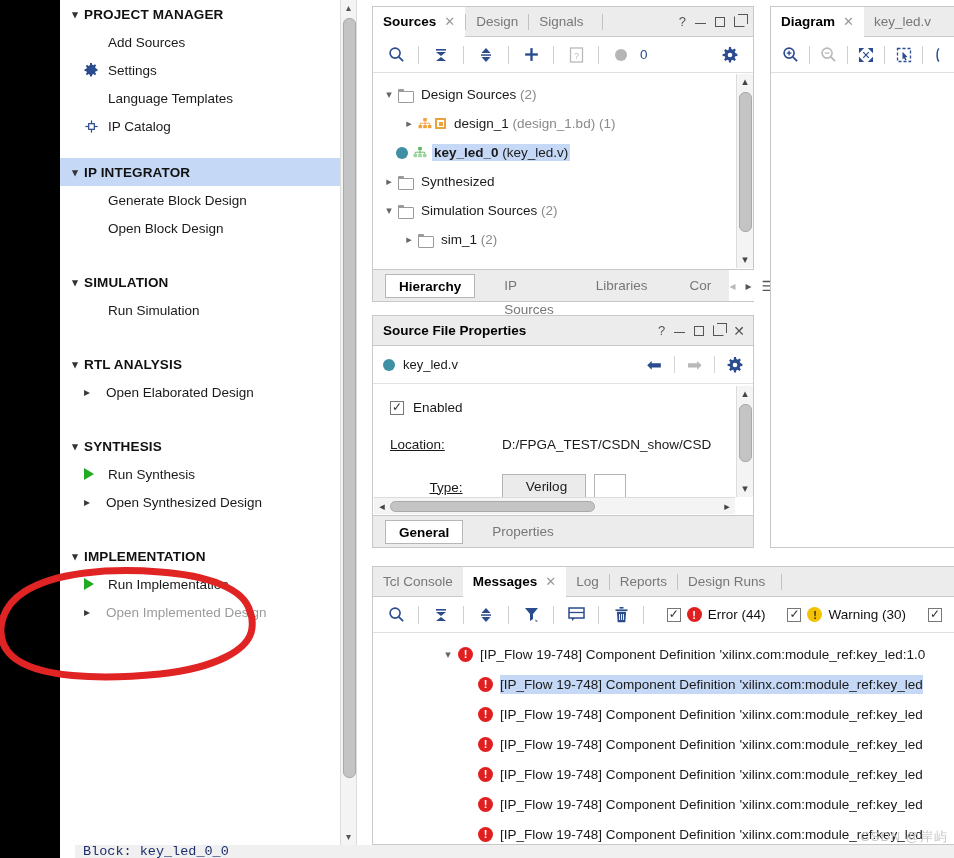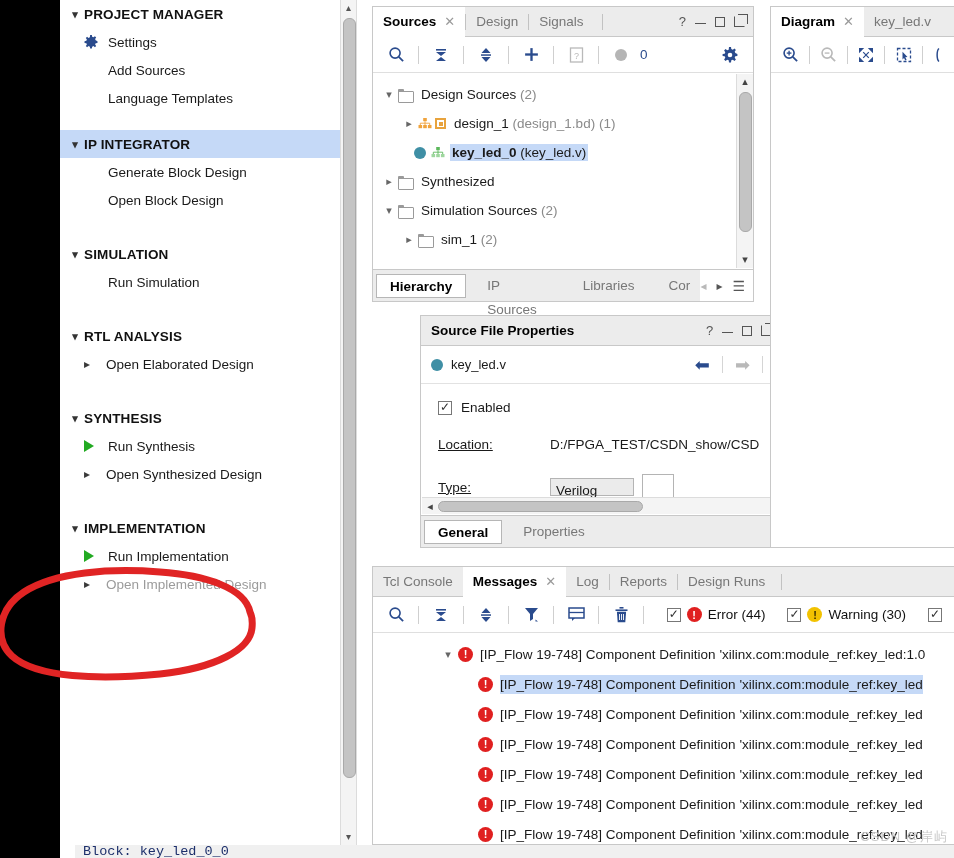--- a/index.html
+++ b/index.html
@@ -123,21 +123,21 @@
   .panel-vscroll {
     position:absolute; right:0; width:17px; background:#f4f4f4; border-left:1px solid #dcdcdc;
   }
   .panel-vscroll .arw { height:16px; line-height:15px; text-align:center; font-size:11px; color:#444; }
   .panel-vscroll .arw.bot { position:absolute; bottom:0; left:0; right:0; }
   .panel-vscroll .thumb { position:absolute; left:2px; width:13px; background:#c4c4c4; border:1px solid #a9a9a9; border-radius:6px;}
 
   .bottom-tabs {
     position:absolute; left:0; right:0; bottom:0; height:32px;
     background:#ececec; border-top:1px solid #c8c8c8;
-    display:flex; align-items:center; padding-left:3px; gap:8px;
+    display:flex; align-items:center; padding-left:12px; gap:16px;
   }
   .btab { font-size:13.5px; color:#777; padding: 0 13px; height:24px; line-height:24px;}
   .btab.active { color:#000; font-weight:bold; background:#fff; border:1px solid #b6b6b6; }
   .btab-tail { margin-left:auto; display:flex; align-items:center; gap:10px; padding-right:8px; background:#fff; height:100%;}
   .btab-tail span { color:#555; font-size:12px; }
 
   
   .sfp-row { height:38px; display:flex; align-items:center; padding-left:10px; border-bottom:1px solid #e2e2e2; background:#fff;}
   .sfp-nav { margin-left:auto; display:flex; align-items:center; gap:12px; padding-right:10px;}
   .arrow-l { color:#2a4b8d; font-size:18px; }
@@ -186,34 +186,48 @@
 <div id="root">
 
   <div class="black-gutter"></div>
 
   <div class="flow-nav">
 
     <div class="nav-section-head">
       <span class="chev">▾</span>
       <span>PROJECT MANAGER</span>
     </div>
+    <div class="nav-item indent-label">
+      <span>Add Sources</span>
+    </div>
     <div class="nav-item">
       <span class="ico">
         <svg class="gear-svg" viewBox="0 0 16 16">
             <path fill="#2a4b8d" d="M8 5.2A2.8 2.8 0 1 0 8 10.8 2.8 2.8 0 0 0 8 5.2zm0 1.6a1.2 1.2 0 1 1 0 2.4 1.2 1.2 0 0 1 0-2.4z"></path>
             <path fill="#2a4b8d" d="M7 0h2l.3 2.1 1.5.6L12.5 1.5l1.4 1.4-1.2 1.7.6 1.5L15.4 7v2l-2.1.3-.6 1.5 1.2 1.7-1.4 1.4-1.7-1.2-1.5.6L9 15.4H7l-.3-2.1-1.5-.6-1.7 1.2L2.1 12.5l1.2-1.7-.6-1.5L0.6 9V7l2.1-.3.6-1.5L2.1 3.5l1.4-1.4 1.7 1.2 1.5-.6z"></path>
           </svg>
       </span>
       <span>Settings</span>
     </div>
     <div class="nav-item indent-label">
-      <span>Add Sources</span>
-    </div>
-    <div class="nav-item indent-label">
       <span>Language Templates</span>
+    </div>
+    <div class="nav-item">
+      <span class="ico">
+        <svg width="15" height="15" viewBox="0 0 16 16">
+            <g stroke="#2a4b8d" stroke-width="1.3" fill="none">
+              <rect x="5" y="5" width="6" height="6"></rect>
+              <line x1="8" y1="1.5" x2="8" y2="5"></line>
+              <line x1="8" y1="11" x2="8" y2="14.5"></line>
+              <line x1="1.5" y1="8" x2="5" y2="8"></line>
+              <line x1="11" y1="8" x2="14.5" y2="8"></line>
+            </g>
+          </svg>
+      </span>
+      <span>IP Catalog</span>
     </div>
 
     <div class="nav-spacer"></div>
 
     <div class="nav-section-head highlight">
       <span class="chev">▾</span>
       <span>IP INTEGRATOR</span>
     </div>
     <div class="nav-item indent-label">
       <span>Generate Block Design</span>
@@ -373,21 +387,21 @@
                 <rect x="5.2" y="0" width="3.6" height="3.2" fill="#f0a33c"></rect>
                 <rect x="0.5" y="7" width="3.6" height="3.2" fill="#f0a33c"></rect>
                 <rect x="5.2" y="7" width="3.6" height="3.2" fill="#f0a33c"></rect>
                 <rect x="9.9" y="7" width="3.6" height="3.2" fill="#f0a33c"></rect>
                 <path d="M7 3.2v2M2.3 5.2h9.4M2.3 5.2v1.8M7 5.2v1.8M11.7 5.2v1.8" stroke="#f0a33c" stroke-width="0.9" fill="none"></path>
               </svg>
           </span>
           <span class="orange-sq"></span>
           <span class="lbl"><span>design_1</span> <span class="muted-txt">(design_1.bd) (1)</span></span>
         </div>
-        <div class="trow sel" style="padding-left:40px;">
+        <div class="trow sel" style="padding-left:22px;">
           <span class="teal-dot"></span>
           <span class="green-ico">
             <svg width="14" height="12" viewBox="0 0 14 12">
                 <rect x="5.2" y="0" width="3.6" height="3.2" fill="#5cb85c"></rect>
                 <rect x="0.5" y="7" width="3.6" height="3.2" fill="#9ed79e"></rect>
                 <rect x="5.2" y="7" width="3.6" height="3.2" fill="#9ed79e"></rect>
                 <rect x="9.9" y="7" width="3.6" height="3.2" fill="#9ed79e"></rect>
                 <path d="M7 3.2v2M2.3 5.2h9.4M2.3 5.2v1.8M7 5.2v1.8M11.7 5.2v1.8" stroke="#5cb85c" stroke-width="0.9" fill="none"></path>
               </svg>
           </span>
@@ -423,21 +437,21 @@
       <div class="btab">Libraries</div>
       <div class="btab" style="padding-right:2px;">Cor</div>
       <div class="btab-tail">
         <span style="color:#b9b9b9;">◂</span>
         <span style="color:#555;">▸</span>
         <span style="font-size:14px;">☰</span>
       </div>
     </div>
   </div>
 
-  <div class="panel" style="left:372px; top:315px; width:382px; height:233px;margin-left:48px;">
+  <div class="panel" style="left:372px; top:315px; width:382px; height:233px;">
     <div class="panel-head">
       <span class="panel-title">Source File Properties</span>
       <div class="head-btns">
         <span>?</span>
         <span class="minus"></span>
         <span class="sq"></span>
         <span class="popout"></span>
         <span style="font-size:14px;">✕</span>
       </div>
     </div>
@@ -464,23 +478,23 @@
         <div class="prop-line">
           <span class="cbx">
               <span class="tick">✓</span>
             </span>
           <span style="margin-left:9px;">Enabled</span>
         </div>
         <div class="prop-line">
           <span class="prop-key">Location:</span>
           <span style="white-space:nowrap;">D:/FPGA_TEST/CSDN_show/CSD</span>
         </div>
-        <div class="prop-line" style="margin-bottom:0;">
+        <div class="prop-line" style="margin-bottom:0;text-align:center;">
           <span class="prop-key">Type:</span>
-          <span style="display:inline-block; width:84px; height:18px; line-height:24px; background:#ebebeb; border:1px solid #b4b4b4; padding-left:5px;">Verilog</span>
+          <span style="display:inline-block; width:84px; height:26px; line-height:24px; background:#ebebeb; border:1px solid #b4b4b4; padding-left:5px;">Verilog</span>
           <span style="display:inline-block; width:32px; height:26px; background:#fff; border:1px solid #b4b4b4; margin-left:8px;"></span>
         </div>
       </div>
     </div>
 
     <div class="panel-vscroll" style="top:70px; bottom:50px;">
       <div class="arw">▴</div>
       <div class="thumb" style="top:18px; height:58px;"></div>
       <div class="arw bot">▾</div>
     </div>

